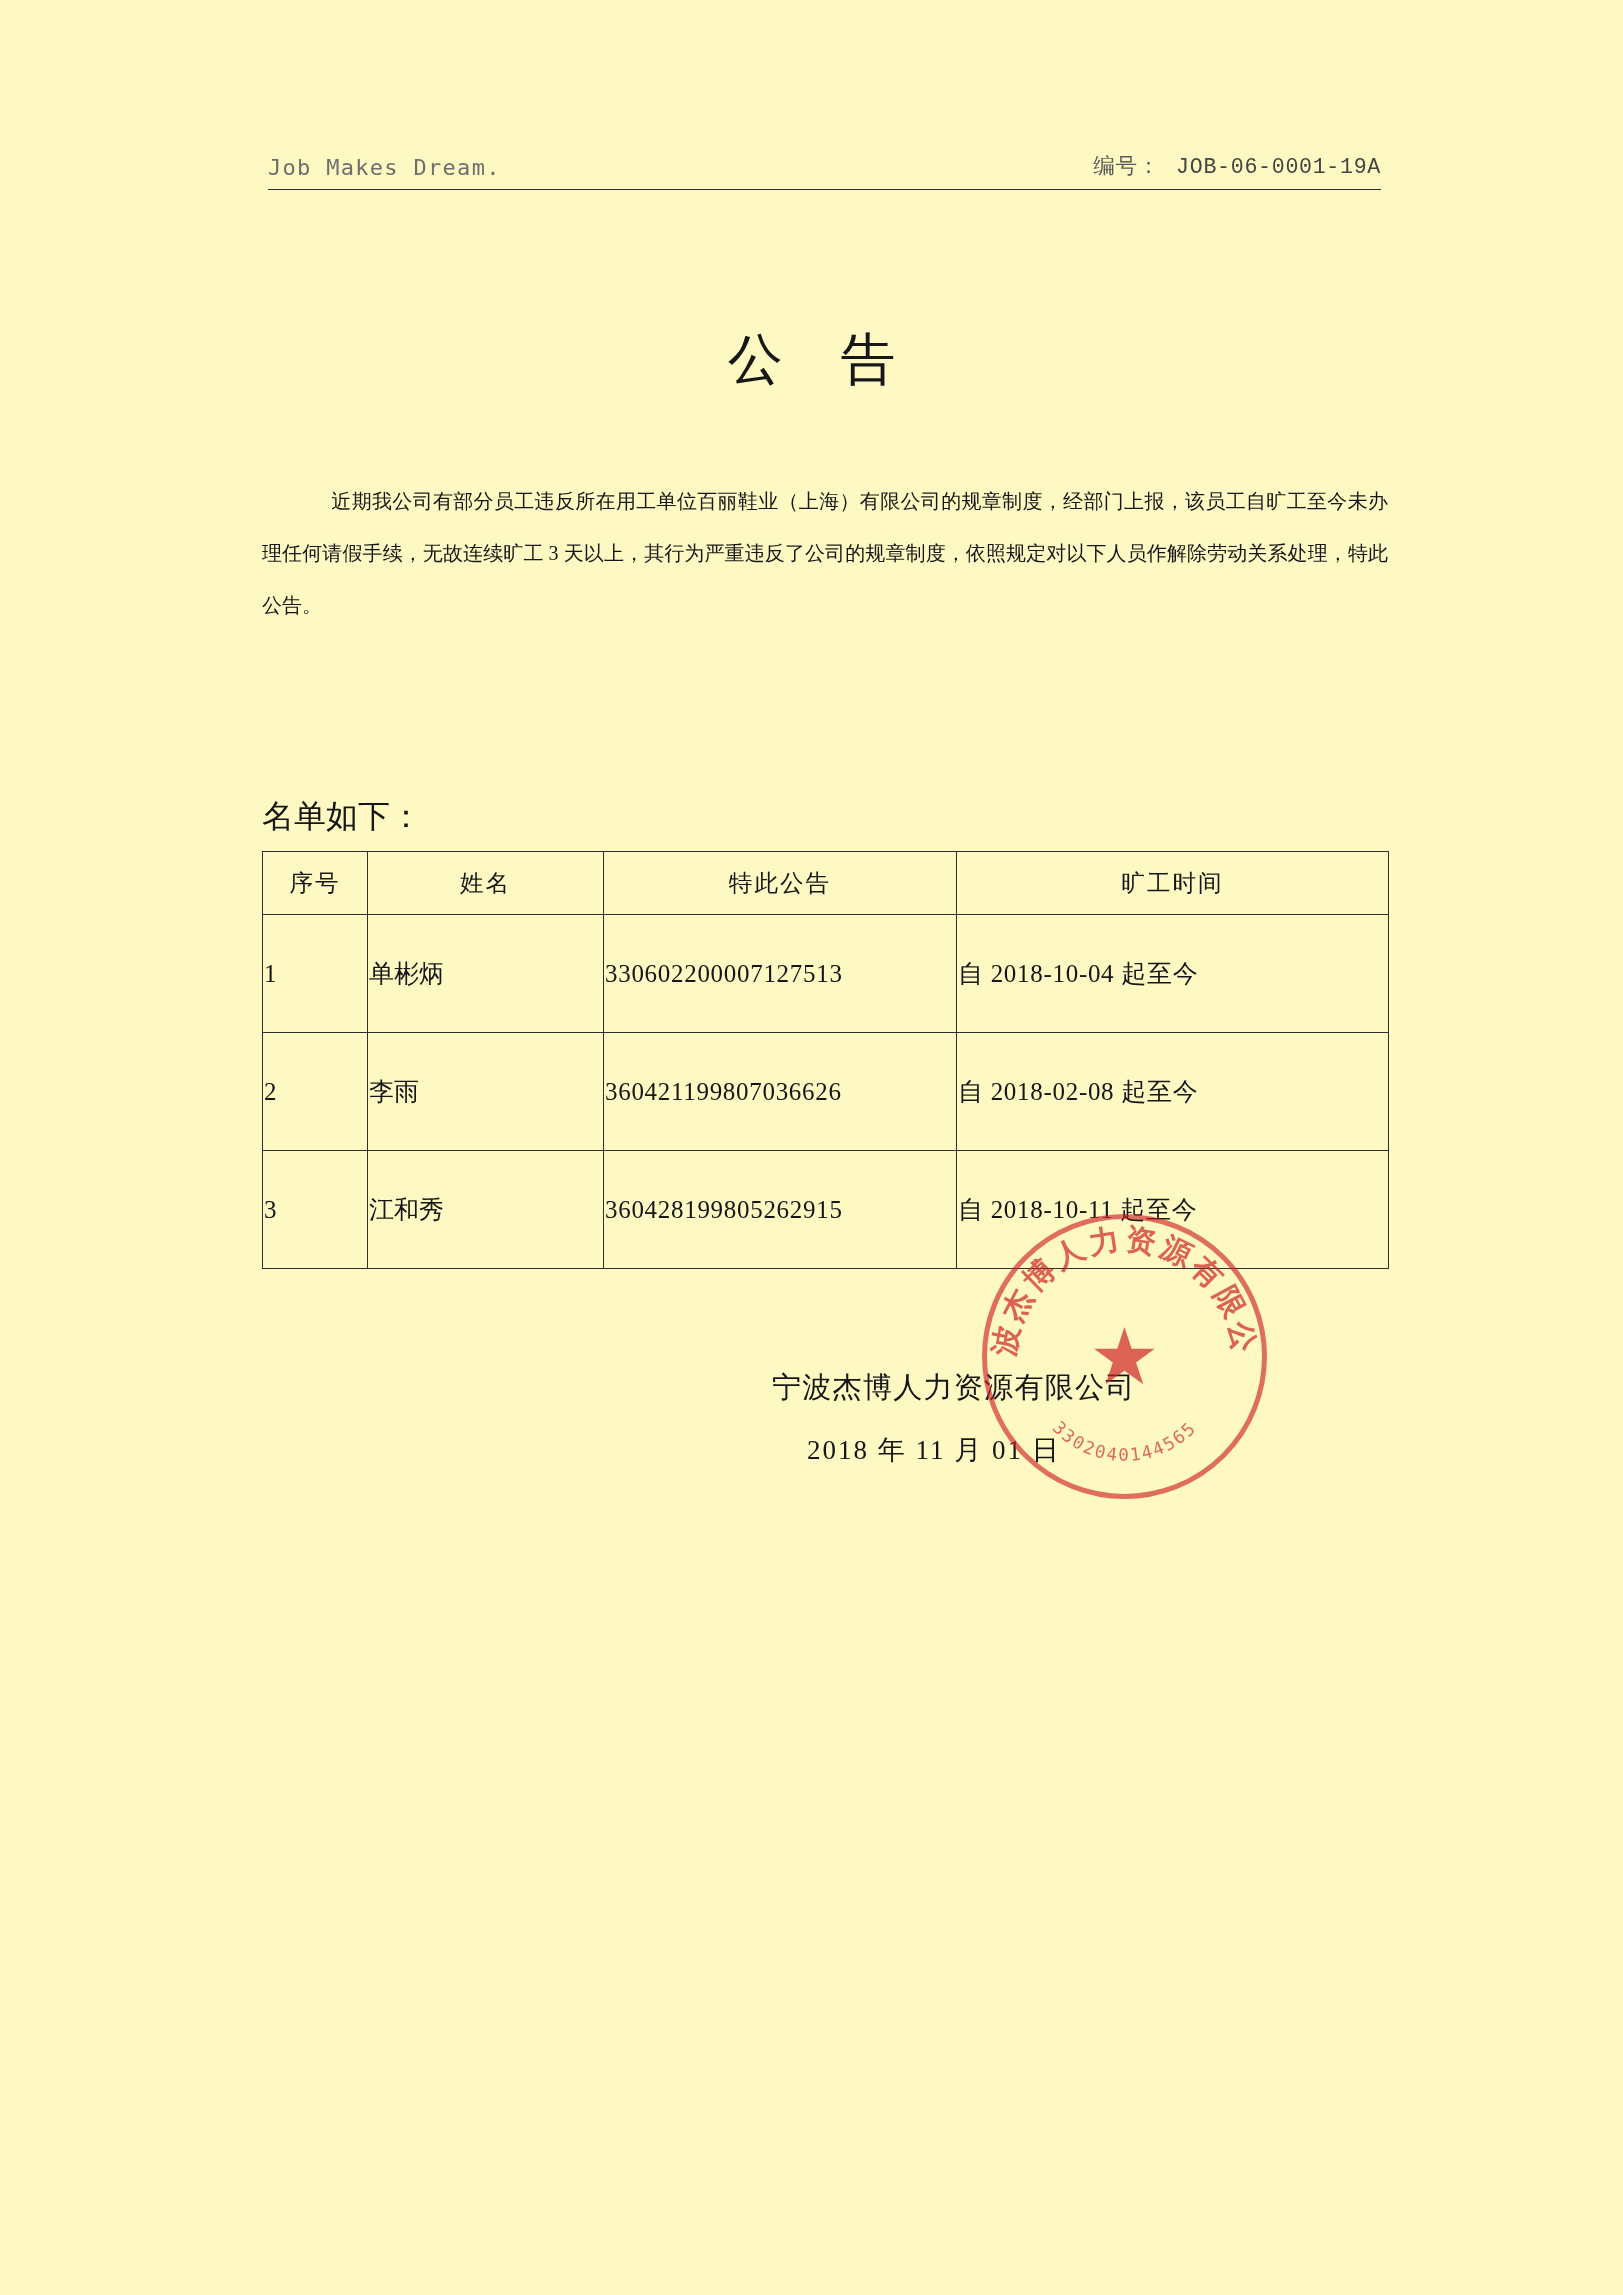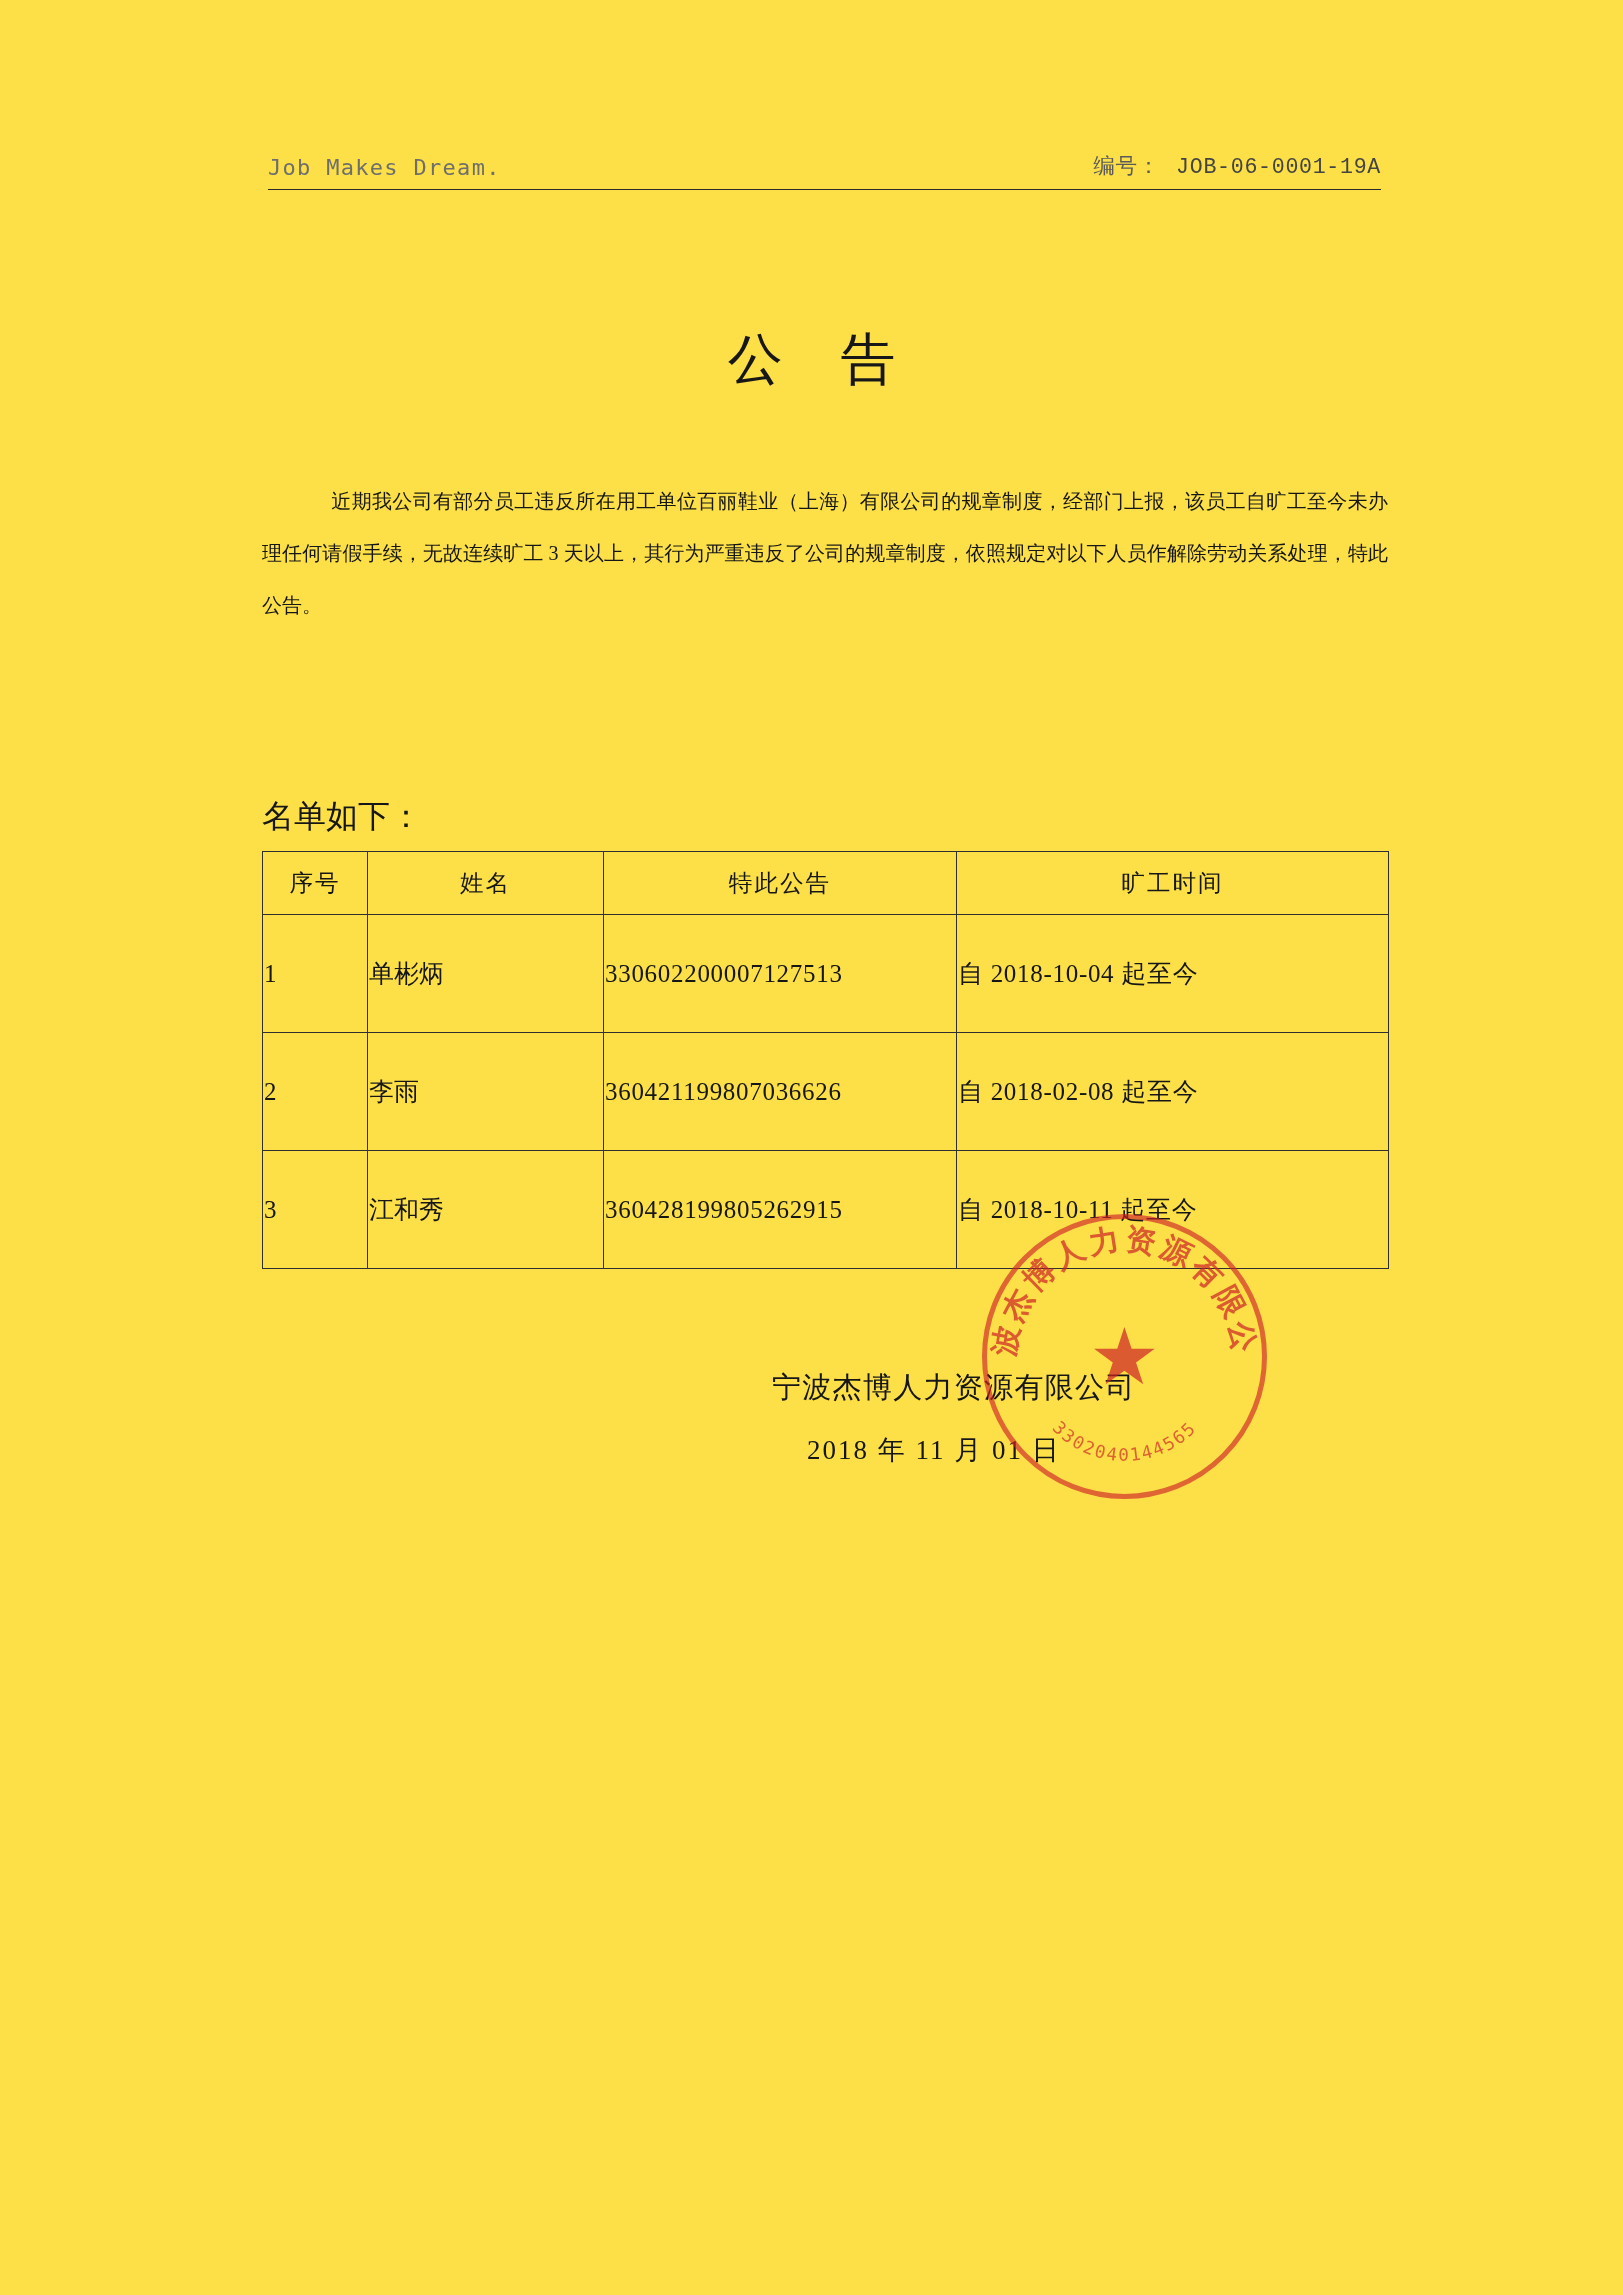--- a/index.html
+++ b/index.html
@@ -8,21 +8,21 @@
     background: #ffffff;
   }
   body {
     font-family: "Liberation Serif", serif;
     color: #1a1a1a;
   }
   .page {
     position: relative;
     width: 1623px;
     height: 2295px;
-    background: #fde047;
+    background: #fef9c3;
     overflow: hidden;
   }
 
   
   .header {
     position: absolute;
     left: 268px;
     top: 151px;
     width: 1113px;
     display: flex;

